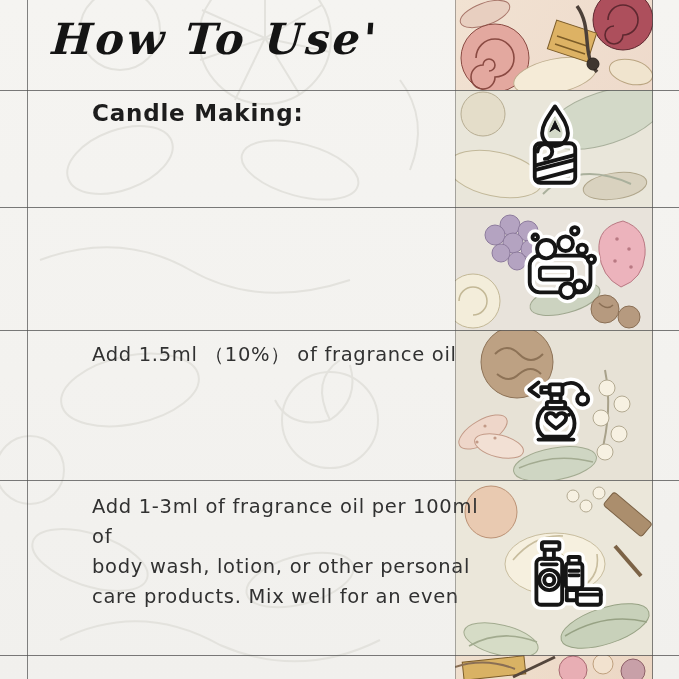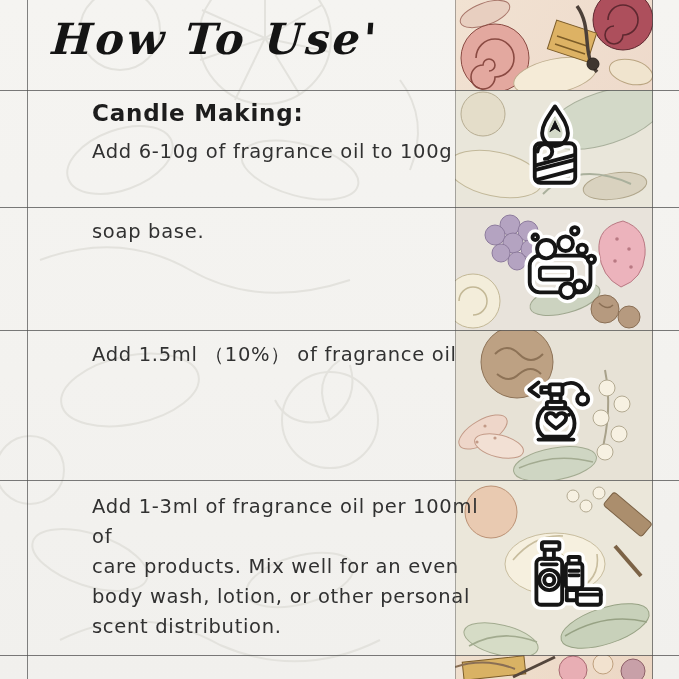--- a/index.html
+++ b/index.html
@@ -178,36 +178,33 @@
   <div class="hr" style="top:90px;"></div>
   <div class="hr" style="top:207px;"></div>
   <div class="hr" style="top:330px;"></div>
   <div class="hr" style="top:480px;"></div>
   <div class="hr" style="top:655px;"></div>
 
   <div class="title">How To Use'</div>
 
   <div class="section" style="top:100px;">
     <h2>Candle Making:</h2>
-    <div class="line">Add 6-10g of fragrance oil to 100g</div>
   </div>
 
   <div class="section" style="top:217px;">
-    <div class="line">soap base.</div>
   </div>
 
   <div class="section" style="top:340px;">
     <div class="line">Add 1.5ml （10%） of fragrance oil</div>
   </div>
 
   <div class="section" style="top:492px;">
     <div class="line">Add 1-3ml of fragrance oil per 100ml of</div>
+    <div class="line">body wash, lotion, or other personal</div>
     <div class="line">care products. Mix well for an even</div>
-    <div class="line">body wash, lotion, or other personal</div>
-    <div class="line">scent distribution.</div>
   </div>
 
   <svg width="0" height="0" style="position:absolute" aria-hidden="true">
     <defs>
       <g id="g-candle">
         <path d="M50 7 C42 19 36 27 36 36 A14 14 0 0 0 64 36 C64 27 58 19 50 7 Z"></path>
         <path d="M50 22 L44 35 L50 31 L56 35 Z" fill="#151515" stroke="none"></path>
         <rect x="28" y="47" width="44" height="43" rx="6"></rect>
         <path d="M31 56 A8 8 0 1 1 39 64"></path>
         <path d="M29 71 L71 60"></path>

